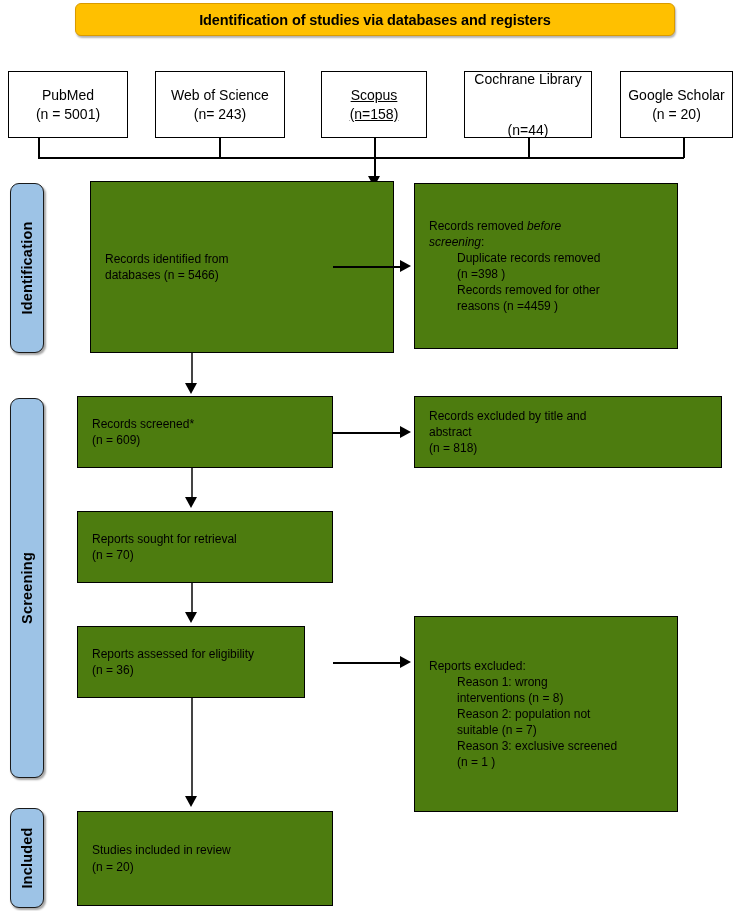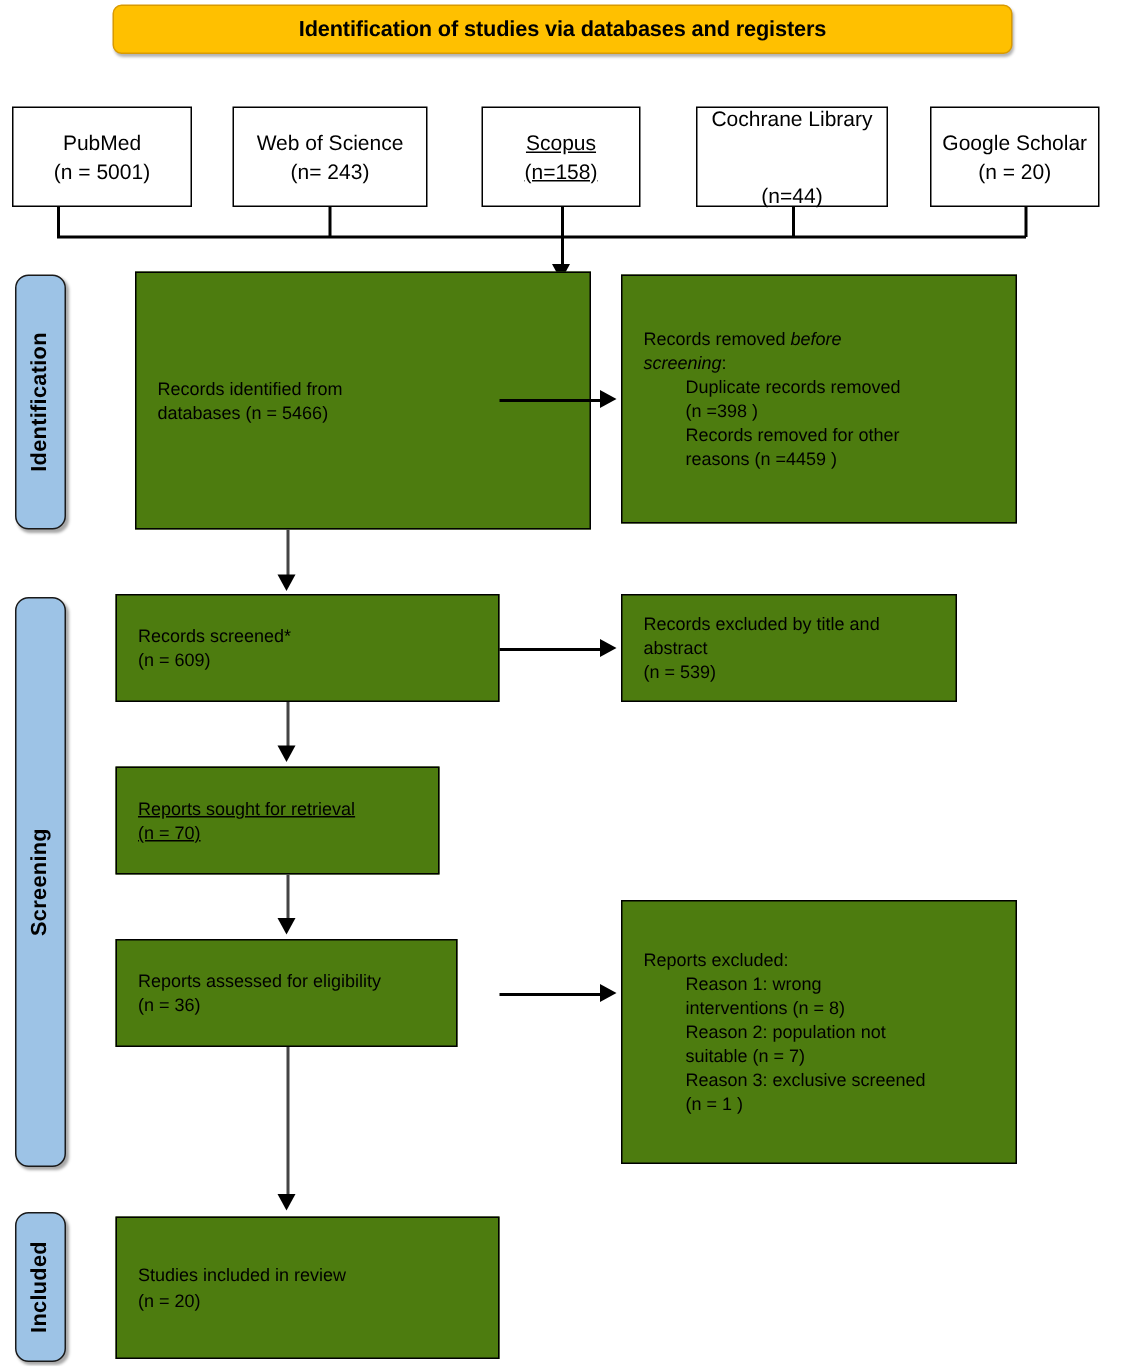--- a/index.html
+++ b/index.html
@@ -196,52 +196,52 @@
   <div class="pbox" style="left:77px; top:396px; width:256px; height:72px;">
     <div class="inner">
       <span class="line">Records screened*</span>
       <span class="line">(n = 609)</span>
     </div>
   </div>
 
   <div class="hline" style="left:333px; top:432px; width:68px;"></div>
   <div class="arrow-right" style="left:400px; top:426px;"></div>
 
-  <div class="pbox" style="left:414px; top:396px; width:224px; height:72px;">
+  <div class="pbox" style="left:414px; top:396px; width:308px; height:72px;">
     <div class="inner">
       <span class="line">Records excluded by title and</span>
       <span class="line">abstract</span>
-      <span class="line">(n = 539)</span>
+      <span class="line">(n = 818)</span>
     </div>
   </div>
 
   <div class="vline thin" style="left:191px; top:468px; height:32px;"></div>
   <div class="arrow-down" style="left:185px; top:497px;"></div>
 
-  <div class="pbox" style="left:77px; top:511px; width:216px; height:72px;text-decoration:underline;">
+  <div class="pbox" style="left:77px; top:511px; width:256px; height:72px;">
     <div class="inner">
       <span class="line">Reports sought for retrieval</span>
       <span class="line">(n = 70)</span>
     </div>
   </div>
 
   <div class="vline thin" style="left:191px; top:583px; height:32px;"></div>
   <div class="arrow-down" style="left:185px; top:612px;"></div>
 
   <div class="pbox" style="left:77px; top:626px; width:228px; height:72px;">
     <div class="inner">
       <span class="line">Reports assessed for eligibility</span>
       <span class="line">(n = 36)</span>
     </div>
   </div>
 
   <div class="hline" style="left:333px; top:662px; width:68px;"></div>
   <div class="arrow-right" style="left:400px; top:656px;"></div>
 
-  <div class="pbox" style="left:414px; top:600px; width:264px; height:176px;">
+  <div class="pbox" style="left:414px; top:616px; width:264px; height:196px;">
     <div class="inner">
       <span class="line">Reports excluded:</span>
       <span class="indent">Reason 1: wrong</span>
       <span class="indent">interventions (n = 8)</span>
       <span class="indent">Reason 2: population not</span>
       <span class="indent">suitable (n = 7)</span>
       <span class="indent">Reason 3: exclusive screened</span>
       <span class="indent">(n = 1 )</span>
     </div>
   </div>

